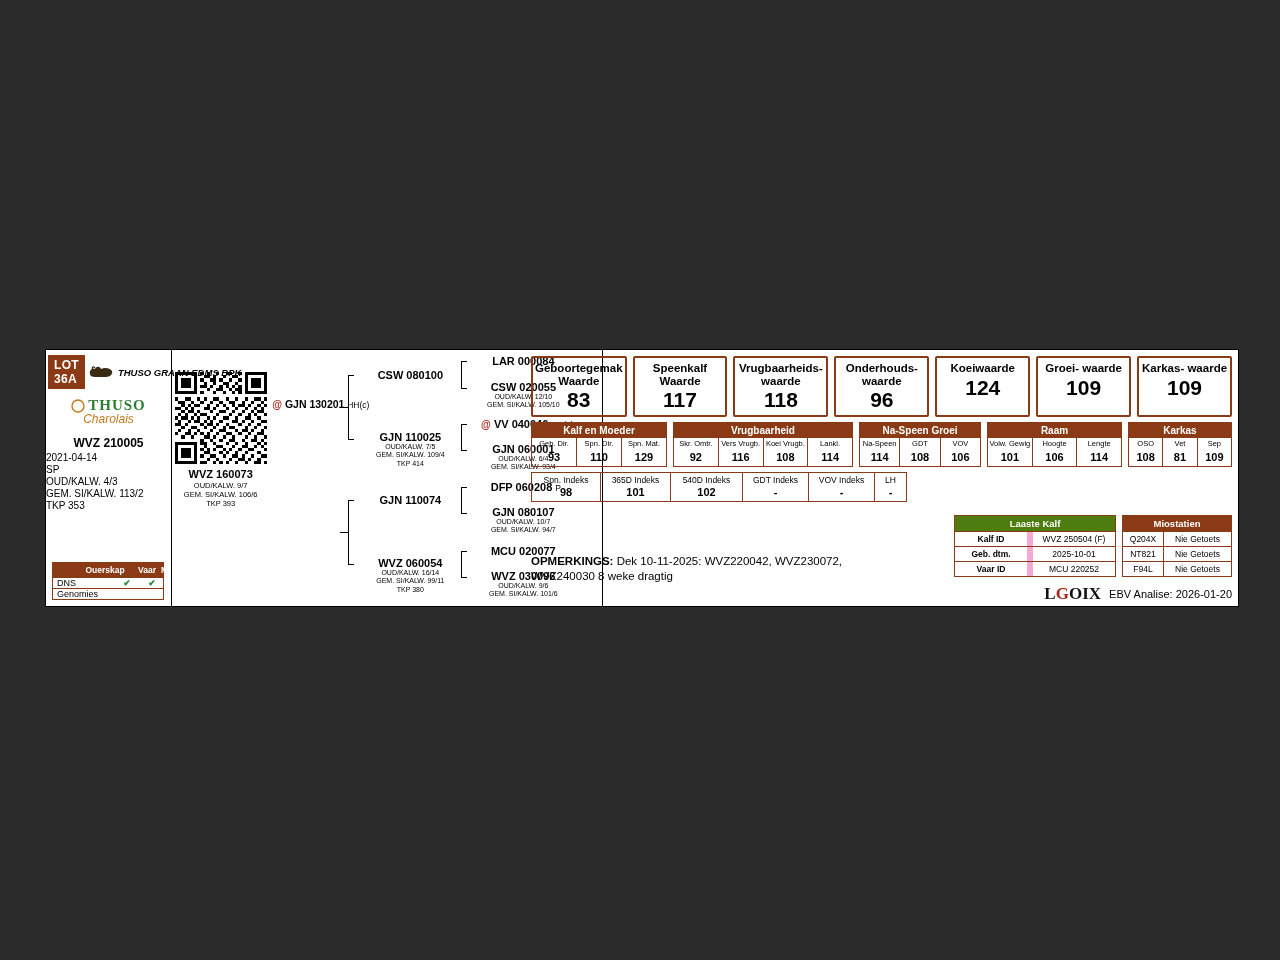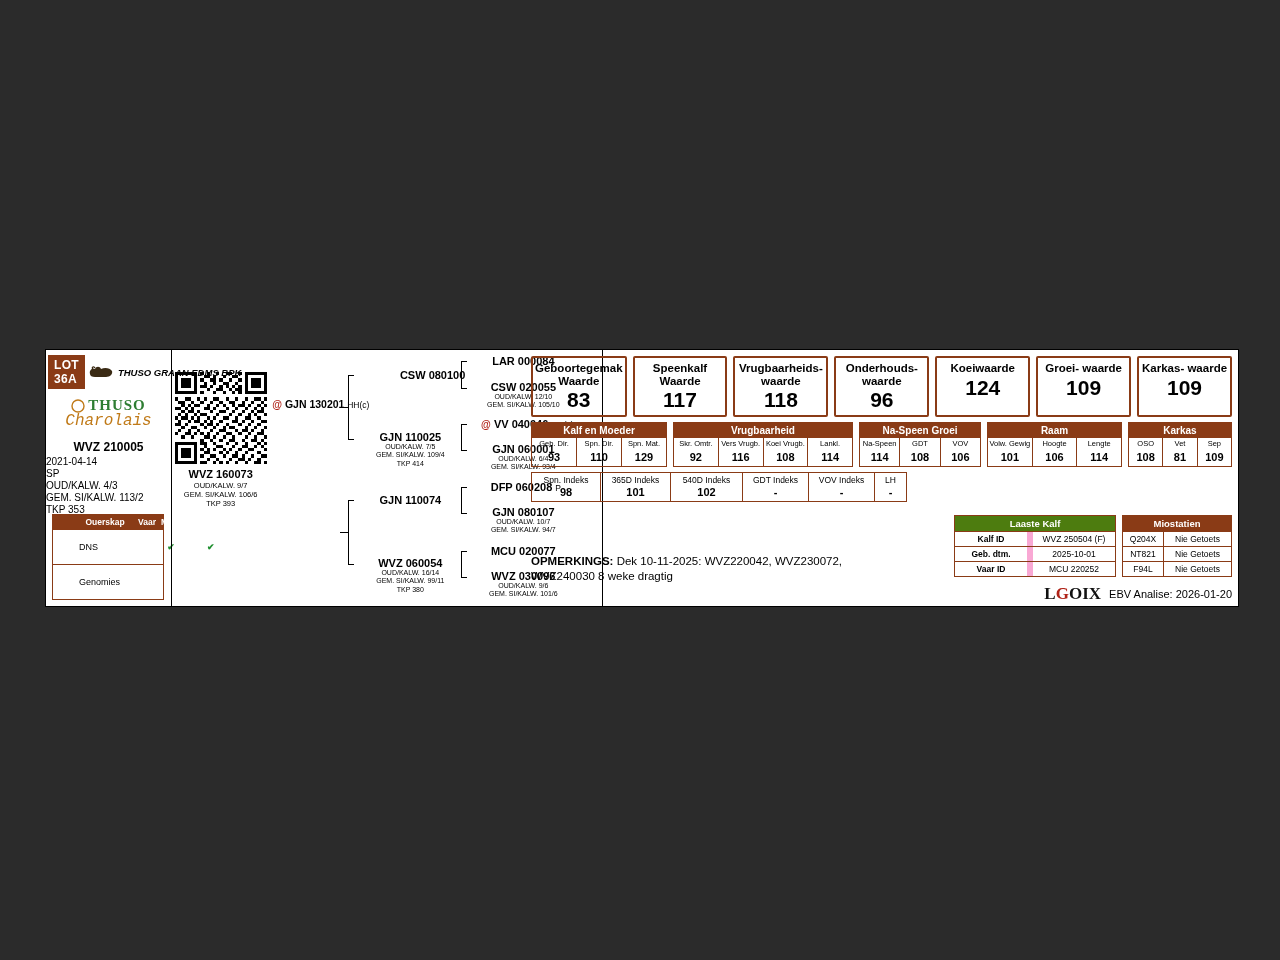--- a/index.html
+++ b/index.html
@@ -28,21 +28,21 @@
     display:flex;align-items:center;justify-content:center;
   }
   .thuso-logo{
     text-align:center;margin-top:8px;
   }
   .thuso-word{
     font-family:"Liberation Serif",serif;font-weight:bold;font-size:15px;
     color:#2e7d32;letter-spacing:1px;
   }
   .thuso-sub{
-    font-family:Liberation Mono, monospace;font-style:italic;font-size:16px;
+    font-family:Liberation Sans, sans-serif;font-style:italic;font-size:12px;
     color:#c07a18;margin-top:-2px;
   }
   .animal-id{
     text-align:center;font-size:12px;font-weight:bold;margin-top:10px;
   }
   .animal-meta{
     text-align:left;font-size:10px;line-height:12px;margin-top:2px;
   }
   .ouerskap{
     position:absolute;left:6px;bottom:6px;width:112px;
@@ -51,21 +51,21 @@
   .ouerskap-head{
     background:#8a3b16;color:#fff;display:flex;font-weight:bold;
     font-size:8.5px;
     padding-left:24px;
   }
   .ouerskap-head span{padding:2px 0;text-align:center;}
   .oc-1{flex:0 0 56px;}
   .oc-2{flex:0 0 28px;}
   .oc-3{flex:1;}
   .ouerskap-row{display:flex;border-top:1px solid #8a3b16;}
-  .ouerskap-row span{padding:12px 0;text-align:center;font-size:9px;margin-left:22px;}
+  .ouerskap-row span{padding:0 0;text-align:center;font-size:9px;}
   .ouerskap-row .oc-1{text-align:left;padding-left:4px;}
   .tick{color:#1f8f2f;font-weight:bold;}
   
   .qrcol{width:120px;display:flex;flex-direction:column;align-items:center;justify-content:flex-start;padding-top:22px;}
   .qr{width:92px;height:92px;}
   .qr-cap{font-size:11px;font-weight:bold;margin-top:4px;}
   .qr-sub{font-size:7.5px;line-height:9px;text-align:center;margin-top:1px;}
   .ped{
     position:relative;width:310px;font-size:10px;
   }
@@ -441,21 +441,21 @@
     </div>
 
     <div class="ped">
 
       <div class="node" style="left:2px;top:48px;">
         <span class="snail">@</span>
         <span class="nm-sm">GJN 130201</span>
         <span class="hh">HH(c)</span>
       </div>
 
-      <div class="node" style="left:85px;top:19px;width:110px;text-align:right;">
+      <div class="node" style="left:85px;top:19px;width:110px;text-align:center;">
         <div class="name">CSW 080100</div>
       </div>
       <div class="node" style="left:85px;top:81px;width:110px;text-align:center;">
         <div class="name">GJN 110025</div>
         <div class="sub">OUD/KALW. 7/5</div>
         <div class="sub">GEM. SI/KALW. 109/4</div>
         <div class="sub">TKP 414</div>
       </div>
       <div class="node" style="left:85px;top:144px;width:110px;text-align:center;">
         <div class="name">GJN 110074</div>

